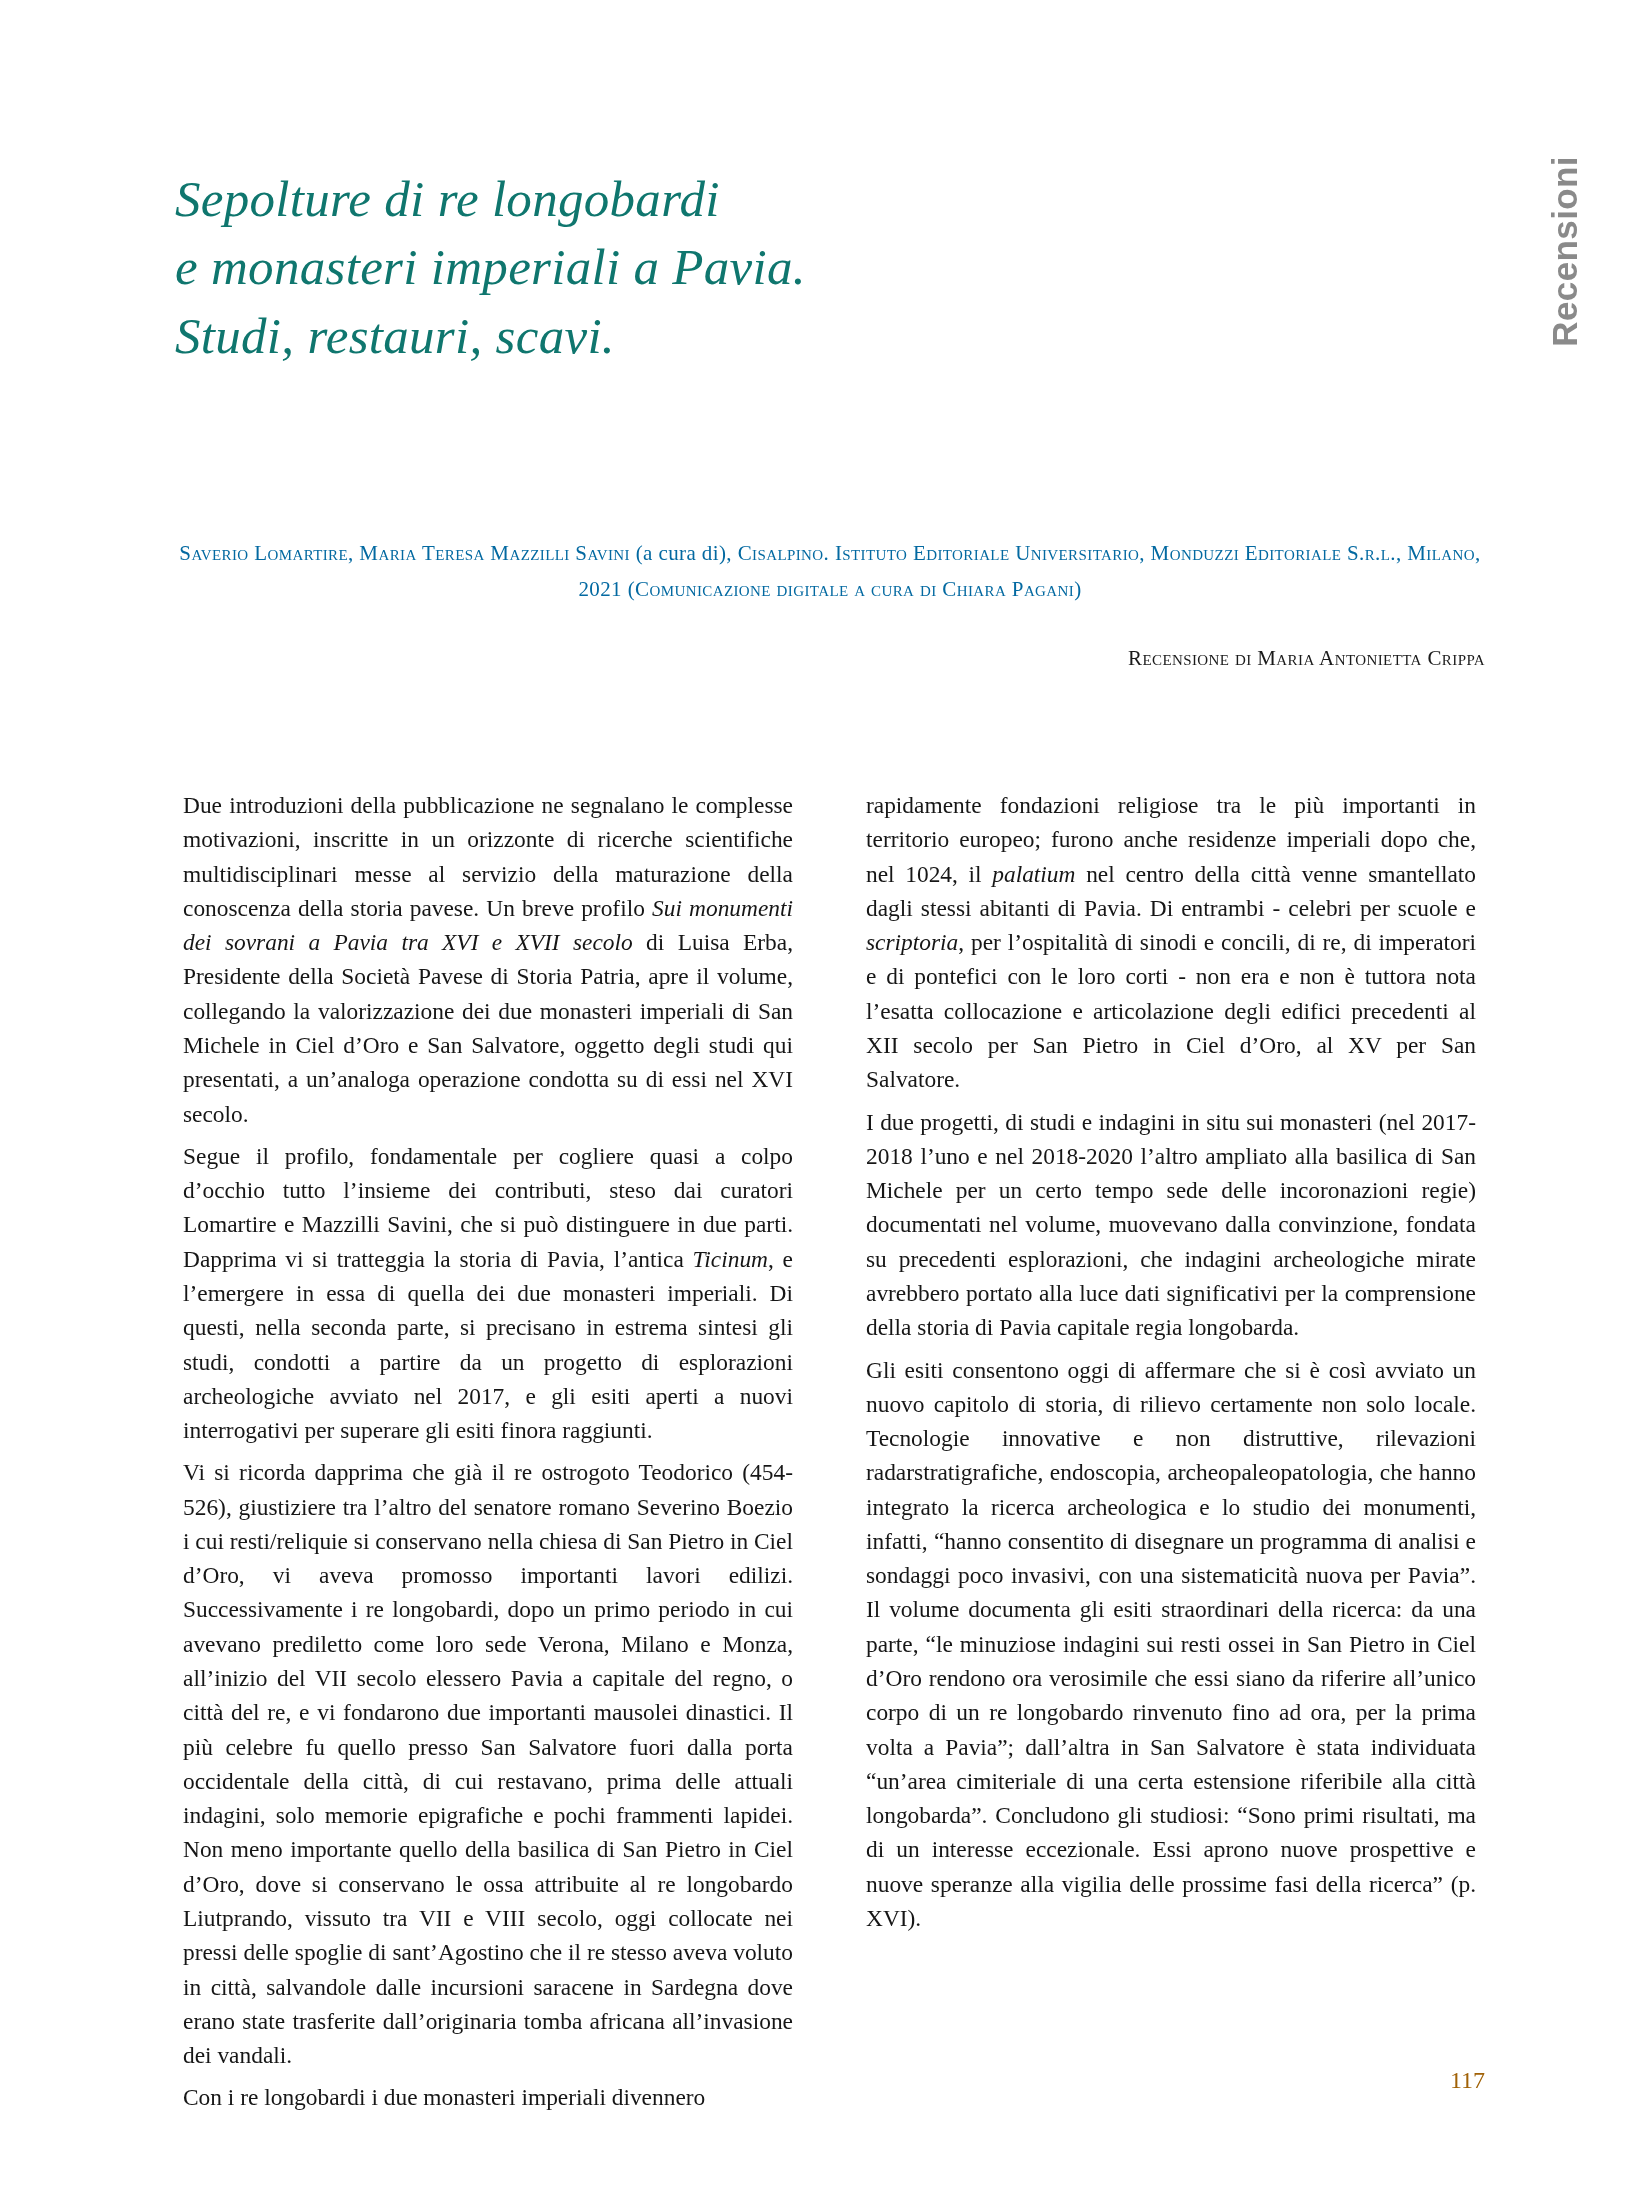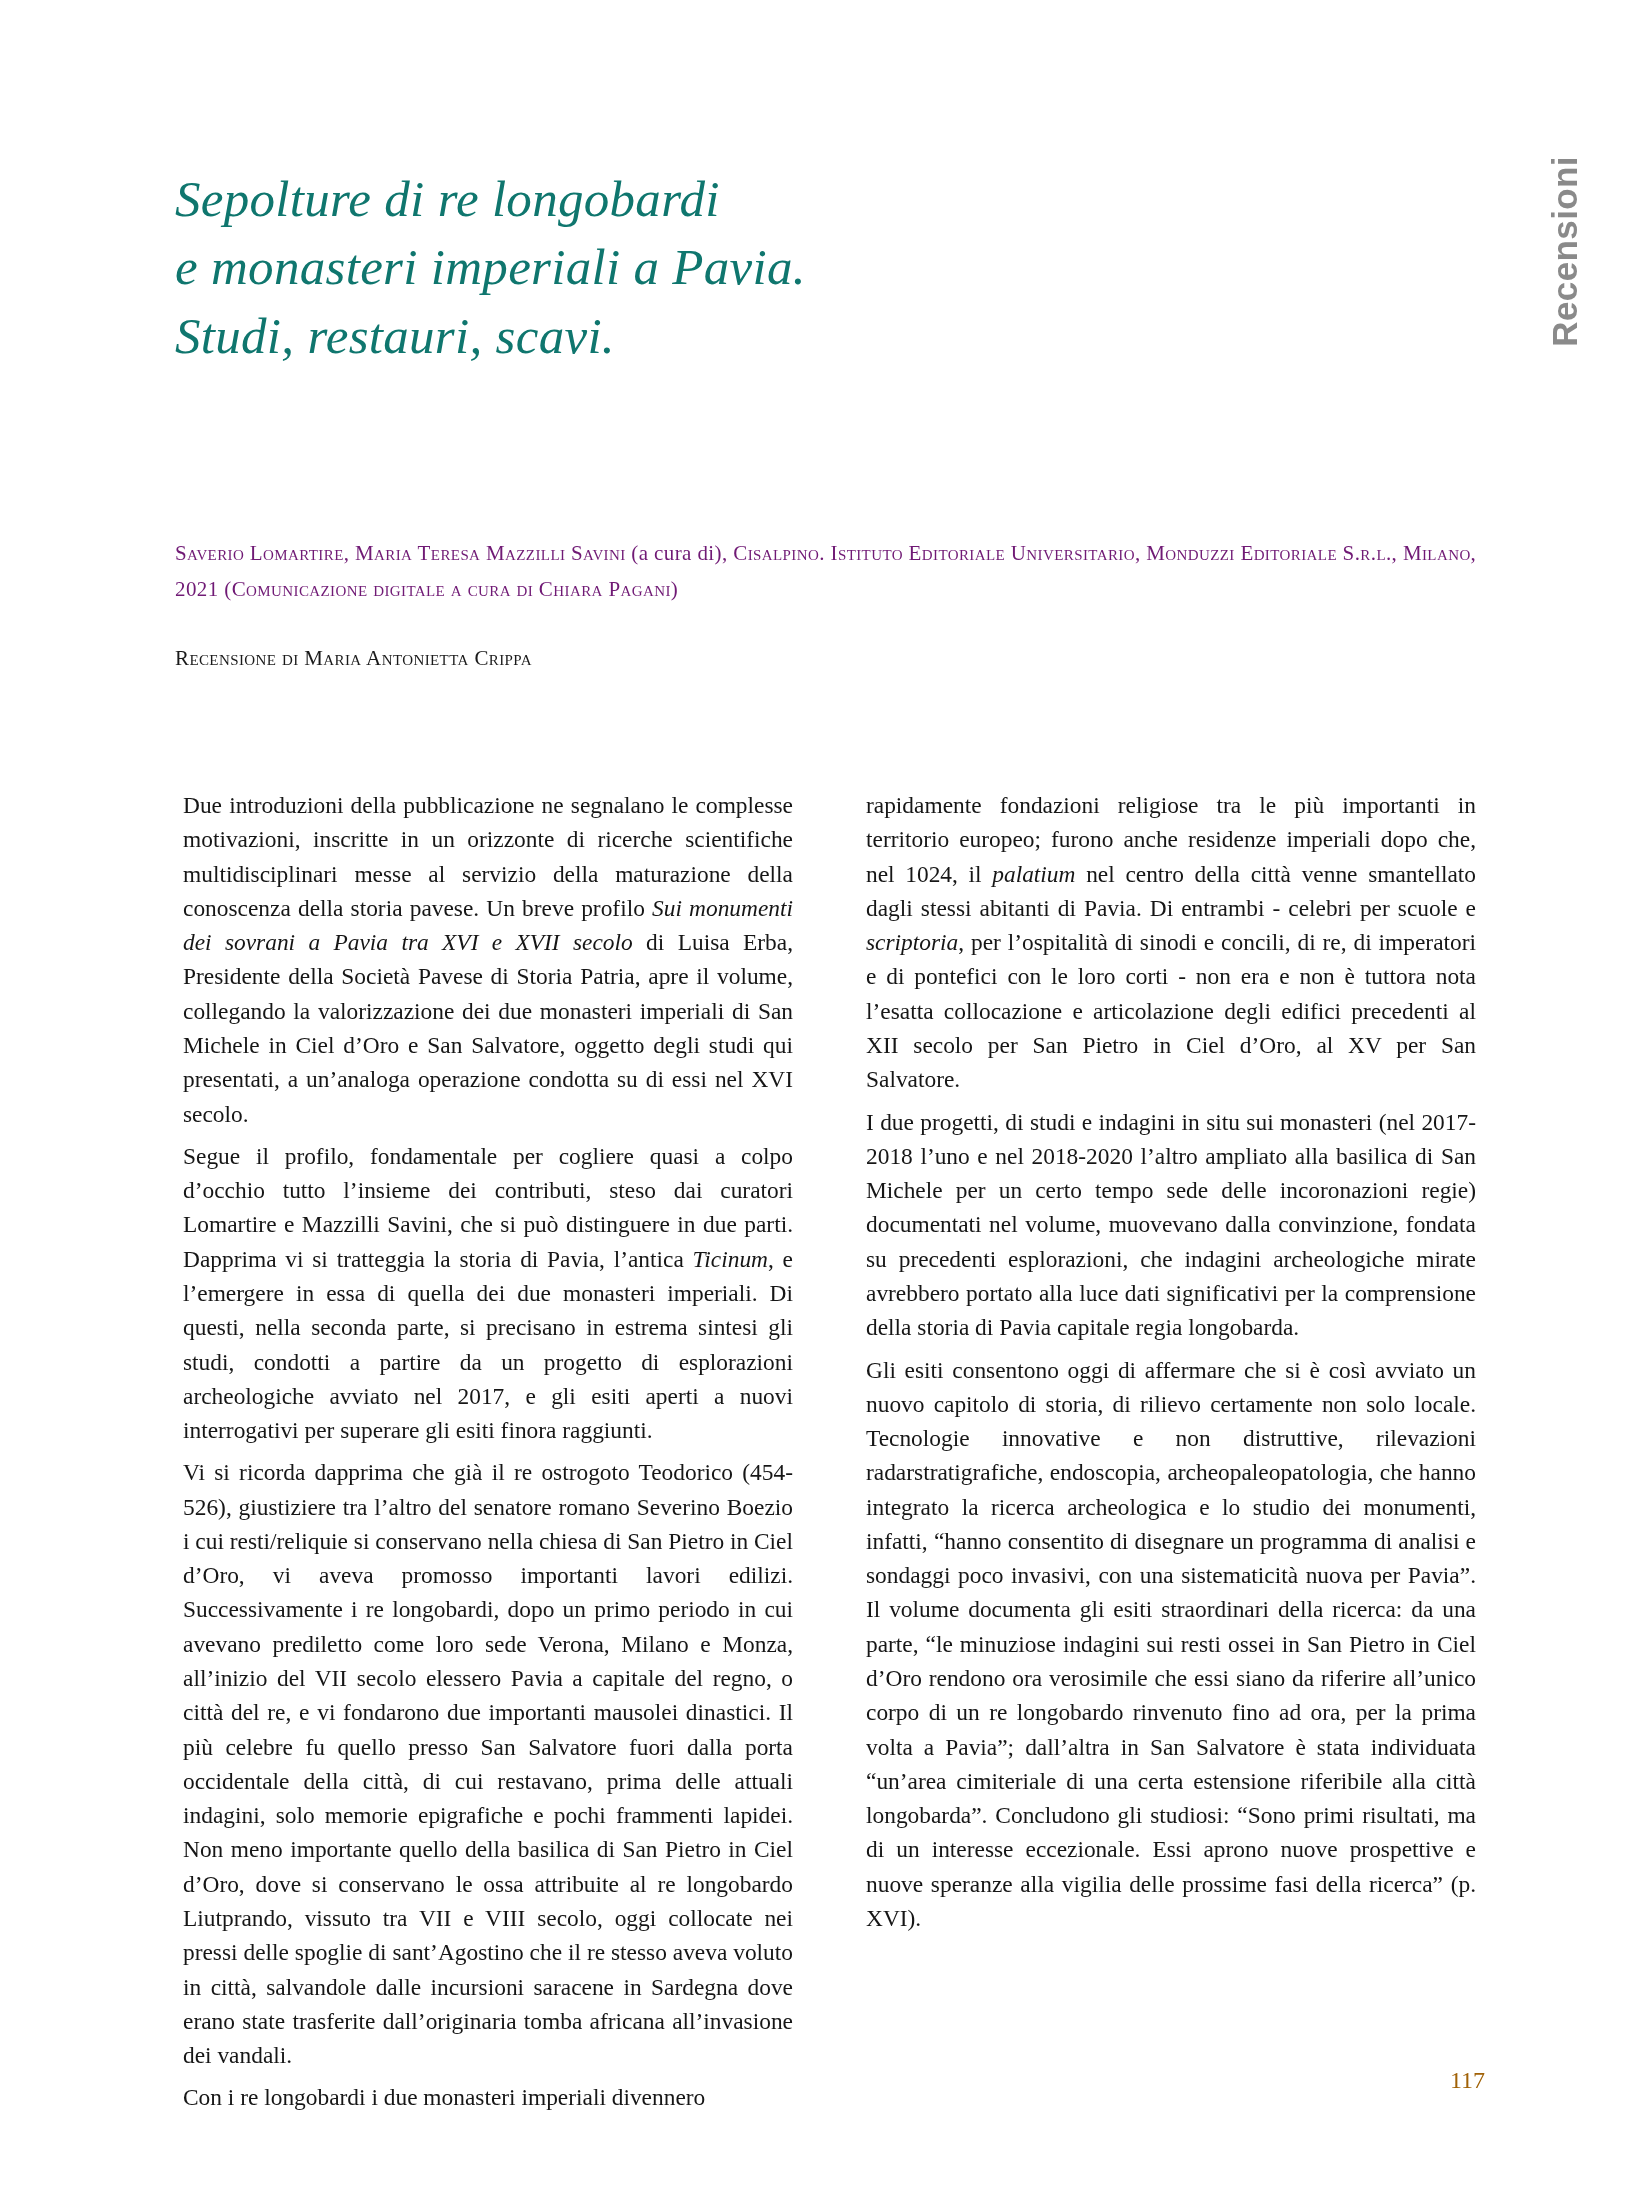--- a/index.html
+++ b/index.html
@@ -59,32 +59,33 @@
 
   
   .biblio {
     position: absolute;
     left: 175px;
     top: 535px;
     width: 1310px;
     font-family: "Liberation Serif", serif;
     font-size: 21px;
     line-height: 1.72;
-    color: #701a75;
+    color: #0369a1;
     font-variant: small-caps;
     letter-spacing: 0.4px;
-    text-align: left;
+    text-align: center;
   }
   .biblio .lower { font-variant: normal; }
 
   .reviewer {
     position: absolute;
     left: 175px;
     top: 646px;
     width: 1310px;
+    text-align: right;
     font-family: "Liberation Serif", serif;
     font-size: 21px;
     color: #1a1a1a;
     font-variant: small-caps;
     letter-spacing: 0.4px;
   }
 
   
   .body-cols {
     position: absolute;

